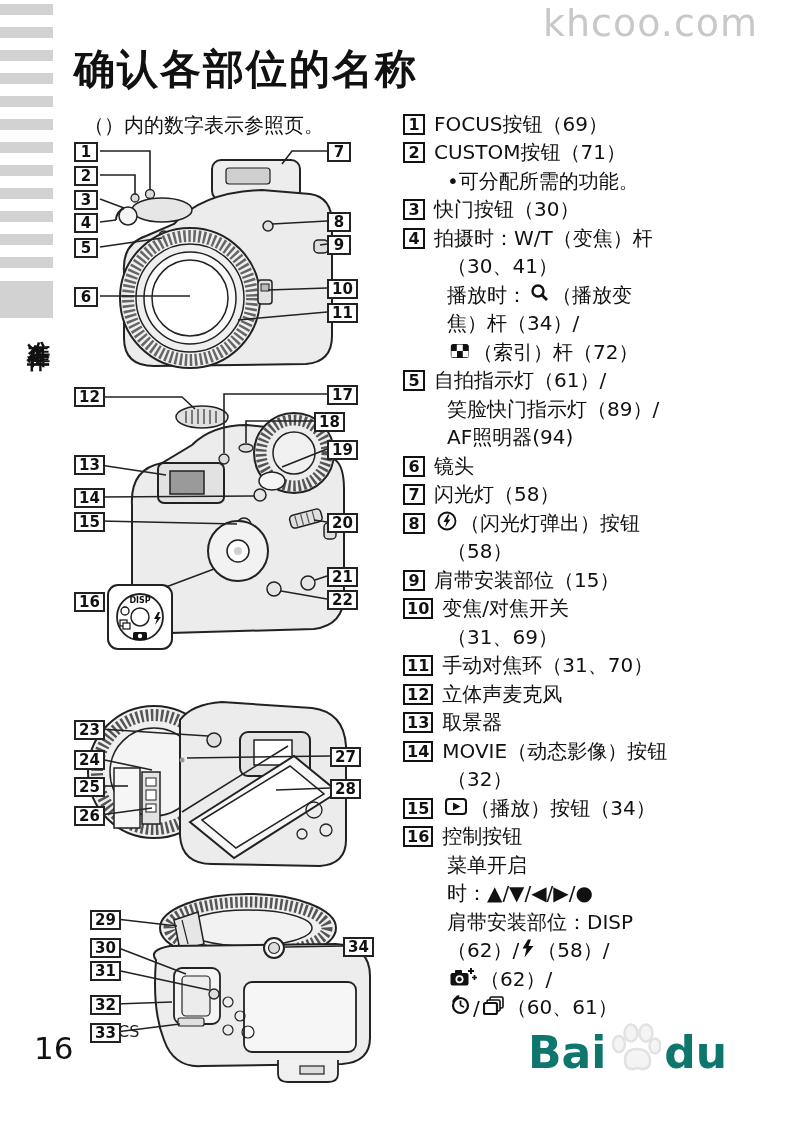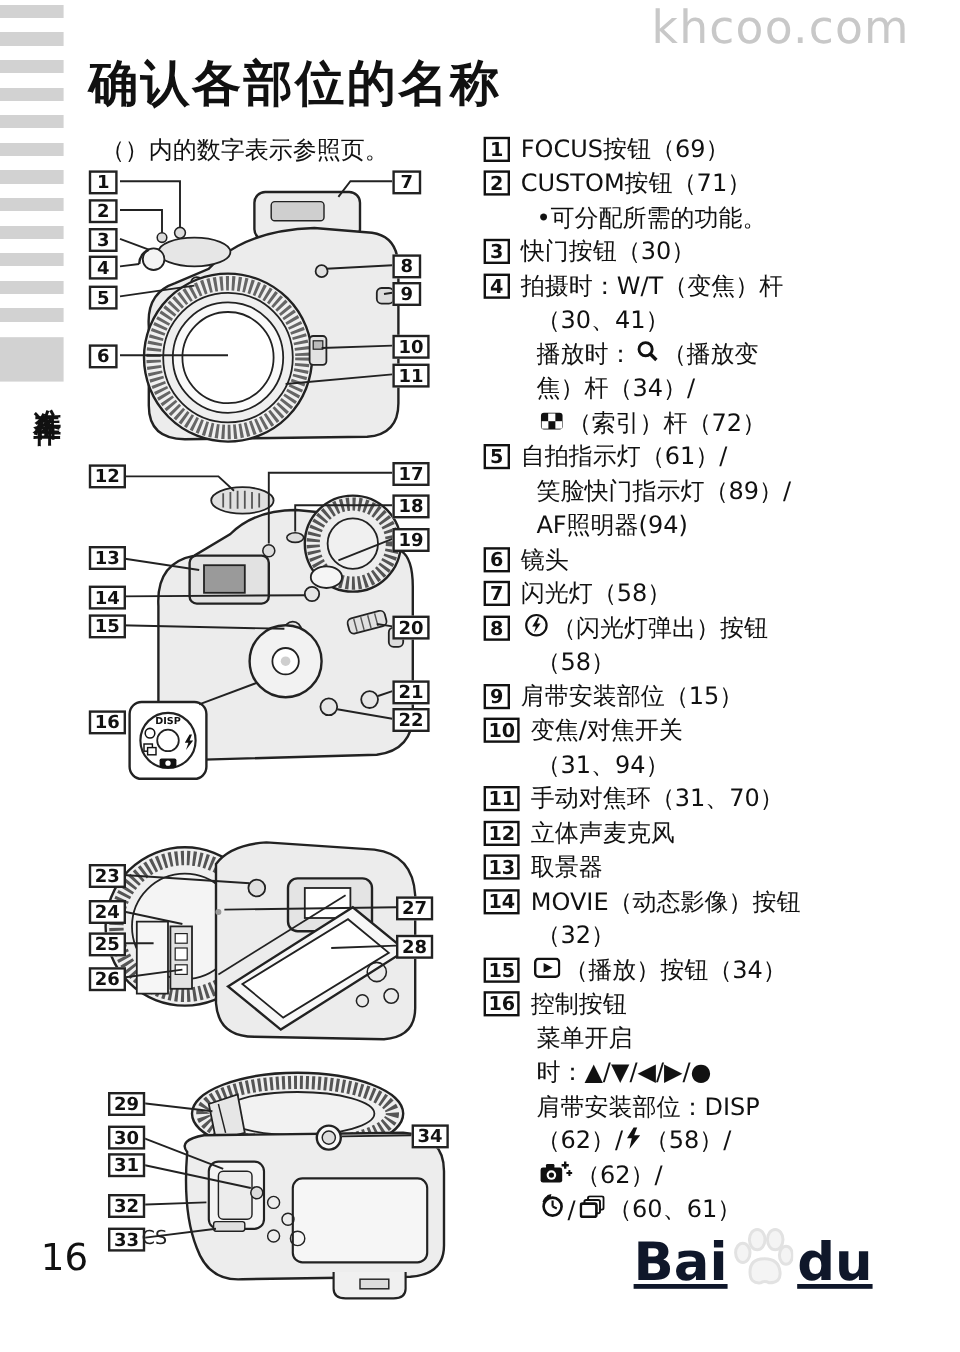--- a/index.html
+++ b/index.html
@@ -29,21 +29,21 @@
   .parts { position:absolute; left:403px; top:110px; width:394px; }
   .line { display:flex; align-items:center; height:28.5px; font-size:20px; white-space:pre; }
   .cont { padding-left:44px; }
   .badge { display:inline-flex; justify-content:center; align-items:center; border:2px solid #111;
     font-weight:700; font-size:16px; height:21px; min-width:22px; padding:0 2px; margin-right:9px; background:#fff; }
   .iico { display:inline-block; margin:0 3px; }
 
   .page-cs { position:absolute; left:118px; top:1022px; font-size:16px; color:#222; }
   .page-num { position:absolute; left:34px; top:1030px; font-size:31px; color:#111; }
 
-  .wm-baidu { position:absolute; left:528px; top:1022px; width:270px; color:#0f172a;text-decoration:underline; }
+  .wm-baidu { position:absolute; left:528px; top:1022px; width:270px; color:#0f766e; }
   .wm-baidu .row { display:flex; align-items:center; font-weight:700; font-size:44px; line-height:52px; }
   .wm-baidu .cn { font-size:40px; margin-left:4px; }
 </style>
 </head>
 <body>
 
 <div class="page">
 
   <div class="stripes"></div>
   <div class="stripe-thick"></div>
@@ -166,21 +166,21 @@
         <polyline points="265,191 253,195"></polyline>
         <polyline points="265,214 219,206"></polyline>
       </g>
     </svg>
     <div class="co" style="left:12px;top:2px;">12</div>
     <div class="co" style="left:12px;top:70px;">13</div>
     <div class="co" style="left:12px;top:103px;">14</div>
     <div class="co" style="left:12px;top:127px;">15</div>
     <div class="co" style="left:12px;top:207px;">16</div>
     <div class="co" style="left:265px;top:0px;">17</div>
-    <div class="co" style="left:265px;top:27px;">18</div>
+    <div class="co" style="left:252px;top:27px;">18</div>
     <div class="co" style="left:265px;top:55px;">19</div>
     <div class="co" style="left:265px;top:128px;">20</div>
     <div class="co" style="left:265px;top:182px;">21</div>
     <div class="co" style="left:265px;top:205px;">22</div>
   </div>
 
   <div class="diag" style="left:62px;top:660px;width:338px;height:230px;">
     <svg width="338" height="230" viewBox="0 0 338 230">
 
       <circle cx="92" cy="112" r="66" fill="#efefef" stroke="#222" stroke-width="2"></circle>
@@ -296,21 +296,21 @@
     <div class="line cont"><span class="txt">AF照明器(94)</span></div>
     <div class="line"><span class="badge">6</span><span class="txt">镜头</span></div>
     <div class="line"><span class="badge">7</span><span class="txt">闪光灯（58）</span></div>
     <div class="line"><span class="badge">8</span><span class="iico"><svg width="20" height="20" viewBox="0 0 20 20">
             <circle cx="10" cy="10" r="8.5" fill="none" stroke="#111" stroke-width="1.8"></circle>
             <polygon points="11,3.5 6.5,11 9.5,11 8,16.5 13.5,8.5 10.5,8.5 12.5,3.5" fill="#111"></polygon>
           </svg></span><span class="txt">（闪光灯弹出）按钮</span></div>
     <div class="line cont"><span class="txt">（58）</span></div>
     <div class="line"><span class="badge">9</span><span class="txt">肩带安装部位（15）</span></div>
     <div class="line"><span class="badge">10</span><span class="txt">变焦/对焦开关</span></div>
-    <div class="line cont"><span class="txt">（31、94）</span></div>
+    <div class="line cont"><span class="txt">（31、69）</span></div>
     <div class="line"><span class="badge">11</span><span class="txt">手动对焦环（31、70）</span></div>
     <div class="line"><span class="badge">12</span><span class="txt">立体声麦克风</span></div>
     <div class="line"><span class="badge">13</span><span class="txt">取景器</span></div>
     <div class="line"><span class="badge">14</span><span class="txt">MOVIE（动态影像）按钮</span></div>
     <div class="line cont"><span class="txt">（32）</span></div>
     <div class="line"><span class="badge">15</span><span class="iico"><svg width="22" height="17" viewBox="0 0 22 17">
             <rect x="1" y="1" width="20" height="15" rx="3" fill="none" stroke="#111" stroke-width="2"></rect>
             <polygon points="8,4.5 15.5,8.5 8,12.5" fill="#111"></polygon>
           </svg></span><span class="txt">（播放）按钮（34）</span></div>
     <div class="line"><span class="badge">16</span><span class="txt">控制按钮</span></div>

